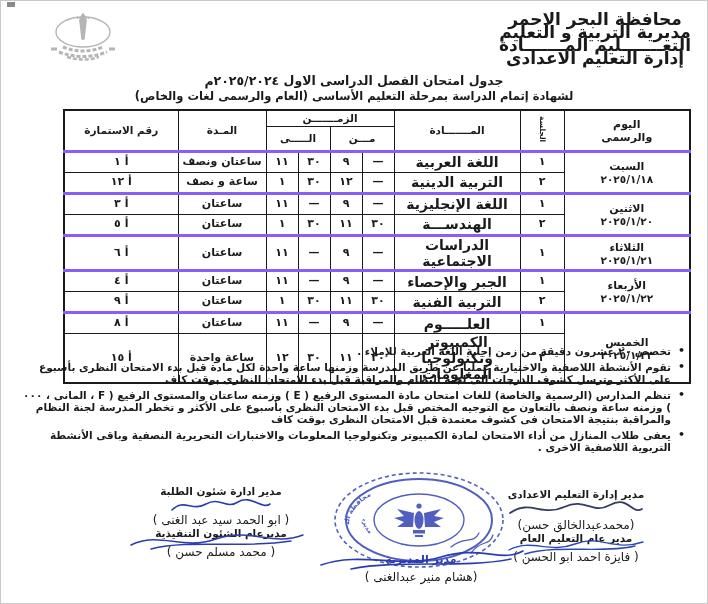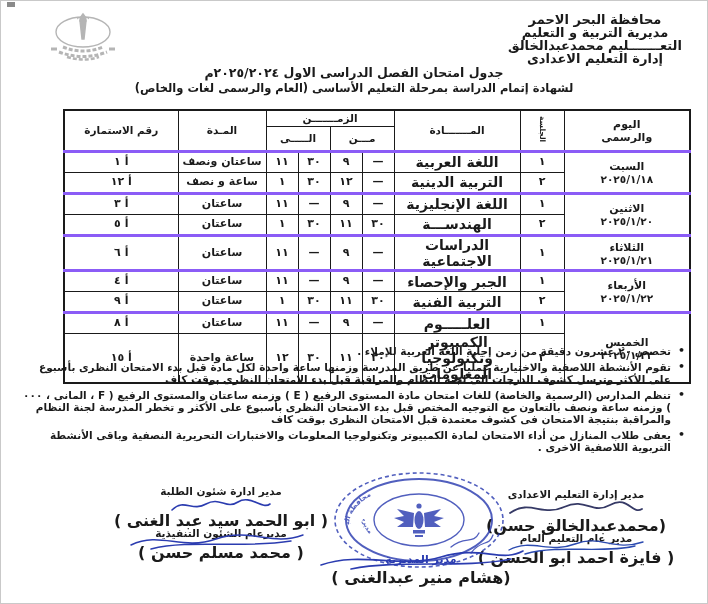--- a/index.html
+++ b/index.html
@@ -5,22 +5,22 @@
   html,body{margin:0;padding:0;}
   body{
     width:708px;height:604px;position:relative;overflow:hidden;
     background:#ffffff;color:#1a1a1a;
     font-family:"DejaVu Sans", sans-serif;
     border:1px solid #c9c9c9;box-sizing:border-box;
   }
   .corner-artifact{position:absolute;top:1px;left:6px;width:8px;height:5px;background:#8a8a8a;}
   .emblem{position:absolute;top:6px;left:40px;}
   .org-block{position:absolute;top:12px;right:12px;width:200px;text-align:center;
-    font-size:13px;font-weight:bold;line-height:13px;}
-  .title-block{position:absolute;top:64px;left:0;width:100%;text-align:center;font-weight:bold;}
+    font-size:17px;font-weight:bold;line-height:13px;}
+  .title-block{position:absolute;top:72px;left:0;width:100%;text-align:center;font-weight:bold;}
   .title-line1{font-size:12.5px;line-height:16px;}
   .title-line2{font-size:11.5px;line-height:15px;}
 
   table.exam{
     position:absolute;top:108px;left:62px;width:626px;
     border-collapse:collapse;table-layout:fixed;text-align:center;
     font-size:11px;font-weight:bold;border:2px solid #1a1a1a;
   }
   table.exam th, table.exam td{border:1px solid #1a1a1a;padding:0 2px;line-height:1.15;}
   table.exam thead tr.h1 th{height:15px;font-size:10.5px;margin-left:28px;}
@@ -32,21 +32,21 @@
   .day-date{font-size:10.5px;display:block;line-height:12px;letter-spacing:1px;}
   .vtext{writing-mode:vertical-rl;font-size:7.5px;line-height:1;display:inline-block;}
   .subject-cell{font-size:14px;}
 
   .notes{position:absolute;top:344px;right:22px;left:16px;font-size:10.5px;font-weight:bold;}
   .note{display:flex;gap:7px;margin-bottom:4px;line-height:12px;}
   .note .bullet{font-size:11px;line-height:12px;}
   .note .note-text{flex:1;}
 
   .sig-title{font-size:10.5px;font-weight:bold;line-height:13px;}
-  .sig-name{font-size:16px;font-weight:bold;line-height:13px;}
+  .sig-name{font-size:12px;font-weight:normal;line-height:13px;}
   .left-block{position:absolute;top:484px;left:100px;width:240px;text-align:center;}
   .right-block{position:absolute;top:487px;right:26px;width:210px;text-align:center;}
   .center-block{position:absolute;top:552px;left:300px;width:240px;text-align:center;}
   .stamp{position:absolute;top:468px;left:330px;opacity:0.82;}
   .scribble{display:block;margin:0 auto;}
   .abs{position:absolute;}
   .dir-title{color:#2b3cb0;font-size:11px;font-weight:bold;line-height:13px;}
 </style>
 </head>
 <body>
@@ -64,21 +64,21 @@
       <path d="M18 45 q24 9 48 0" stroke-dasharray="4,2" stroke-width="3"></path>
       <path d="M26 50 q16 5 32 0" stroke-dasharray="4,2" stroke-width="2.5"></path>
       <path d="M10 42 l6 0 M68 42 l6 0" stroke-width="3"></path>
     </g>
   </svg>
 </div>
 
 <div class="org-block">
   <div>محافظة البحر الاحمر</div>
   <div>مديرية التربية و التعليم</div>
-  <div>التعـــــــليم محمدعبدالخالق</div>
+  <div>التعـــــــليم المـــــــادة</div>
   <div>إدارة التعليم الاعدادى</div>
 </div>
 
 <div class="title-block">
   <div class="title-line1">جدول امتحان الفصل الدراسى الاول ٢٠٢٥/٢٠٢٤م</div>
   <div class="title-line2">لشهادة إتمام الدراسة بمرحلة التعليم الأساسى (العام والرسمى لغات والخاص)</div>
 </div>
 
 <table class="exam">
   <colgroup>

